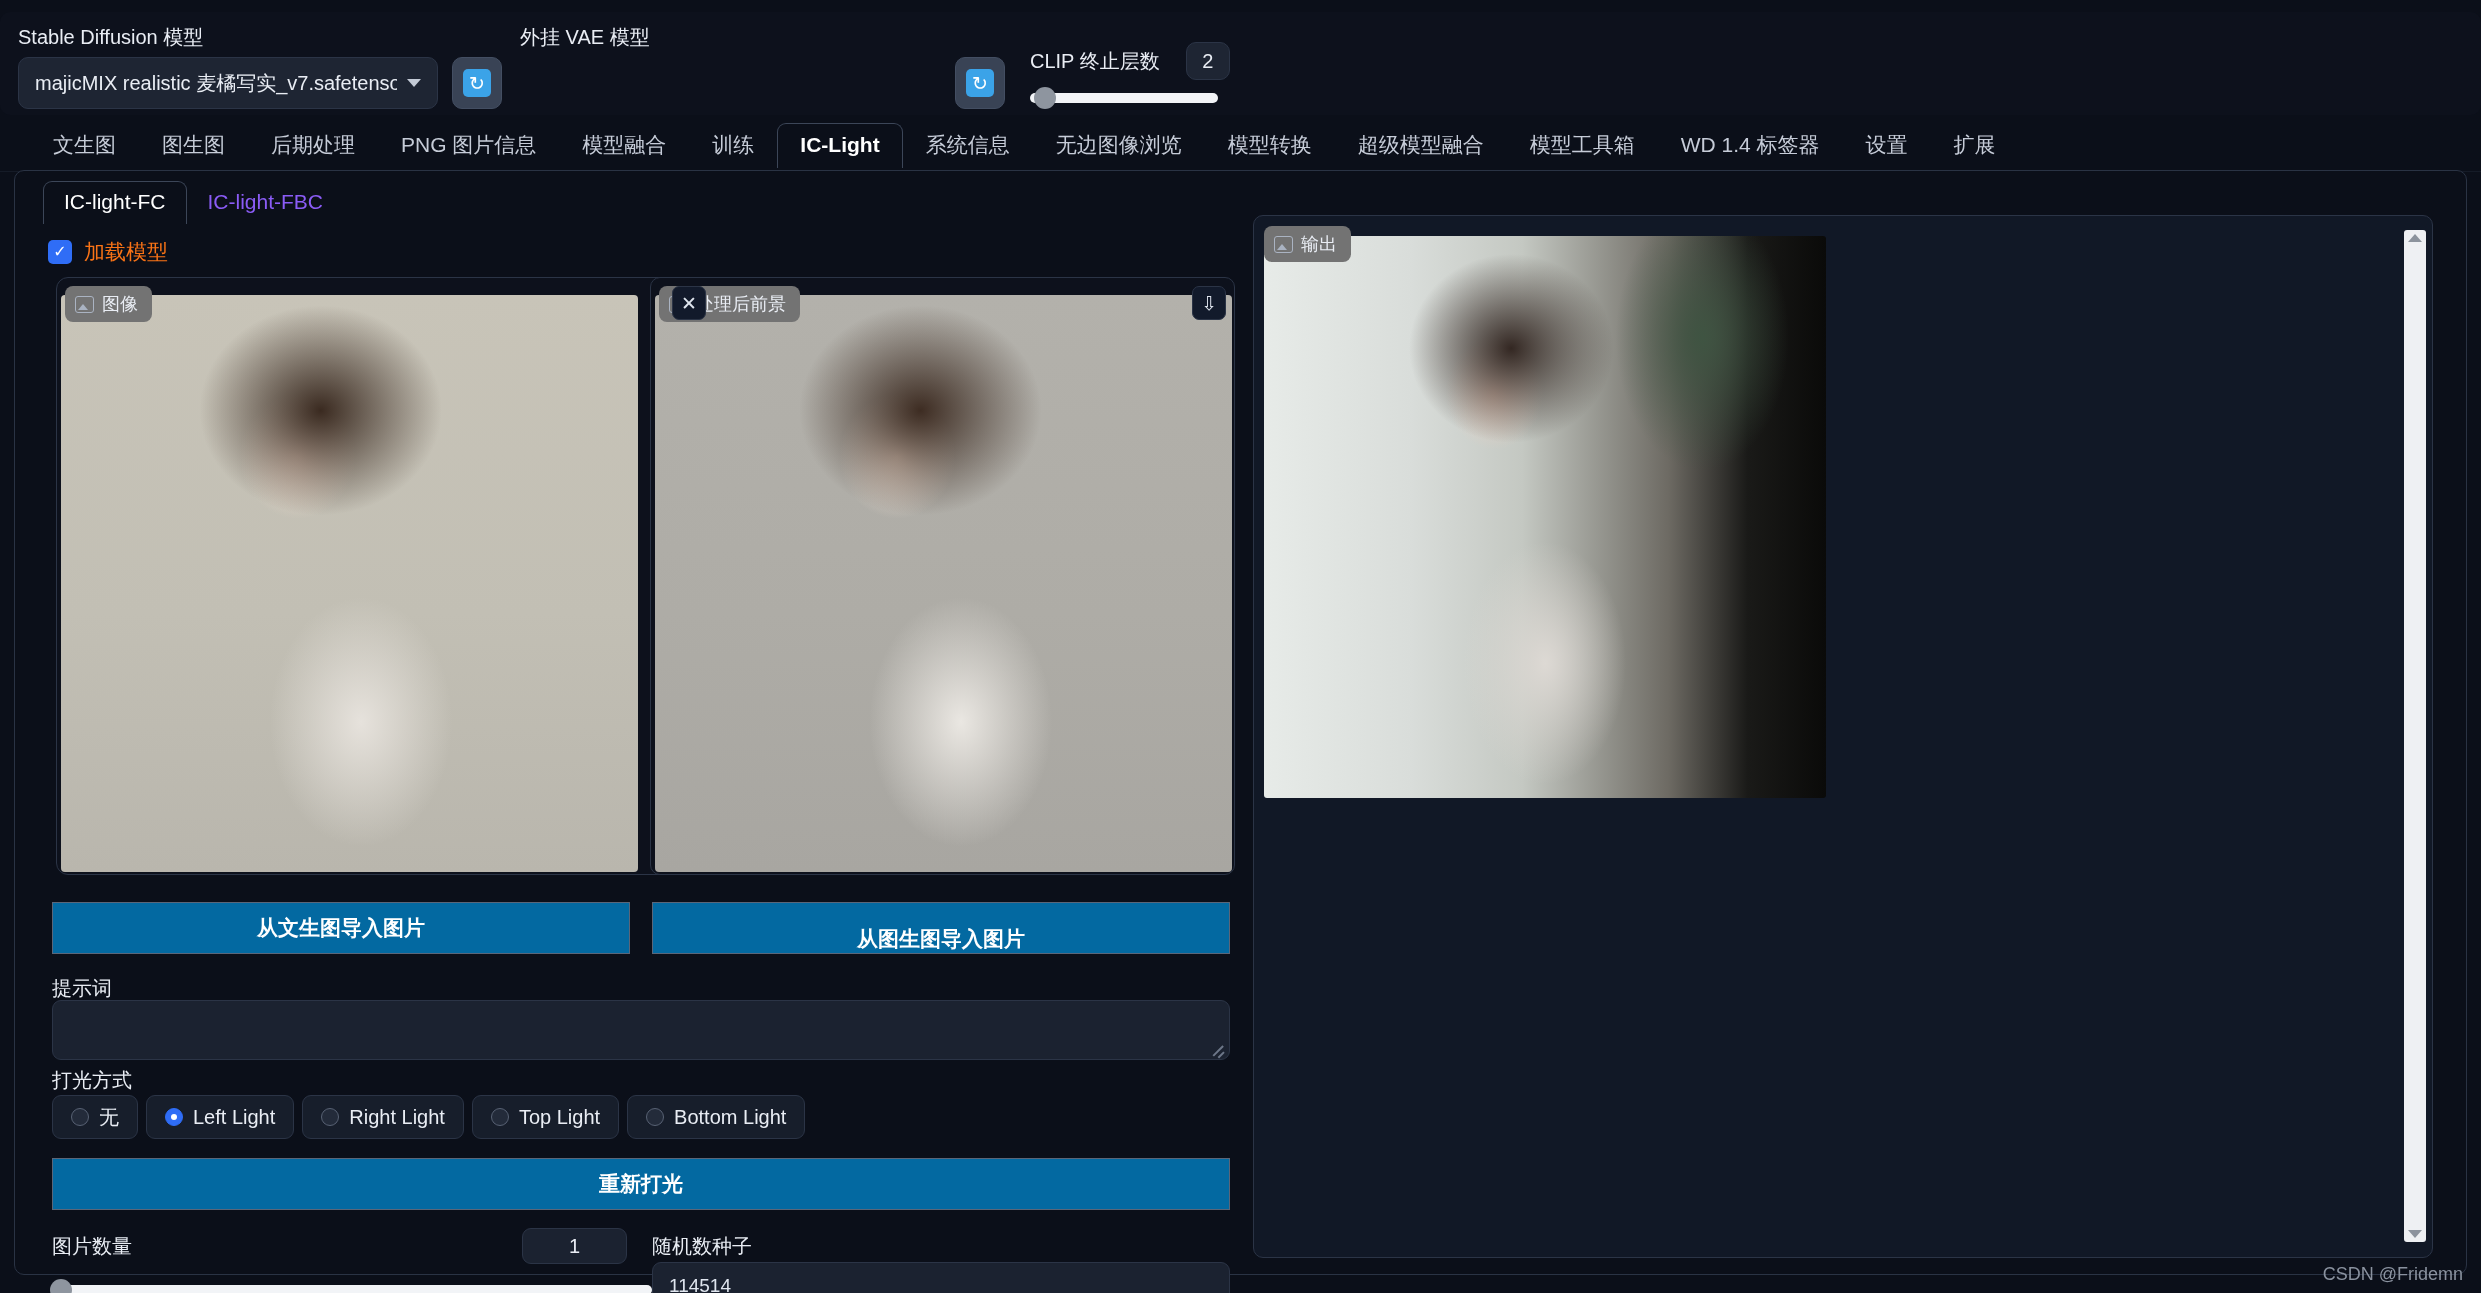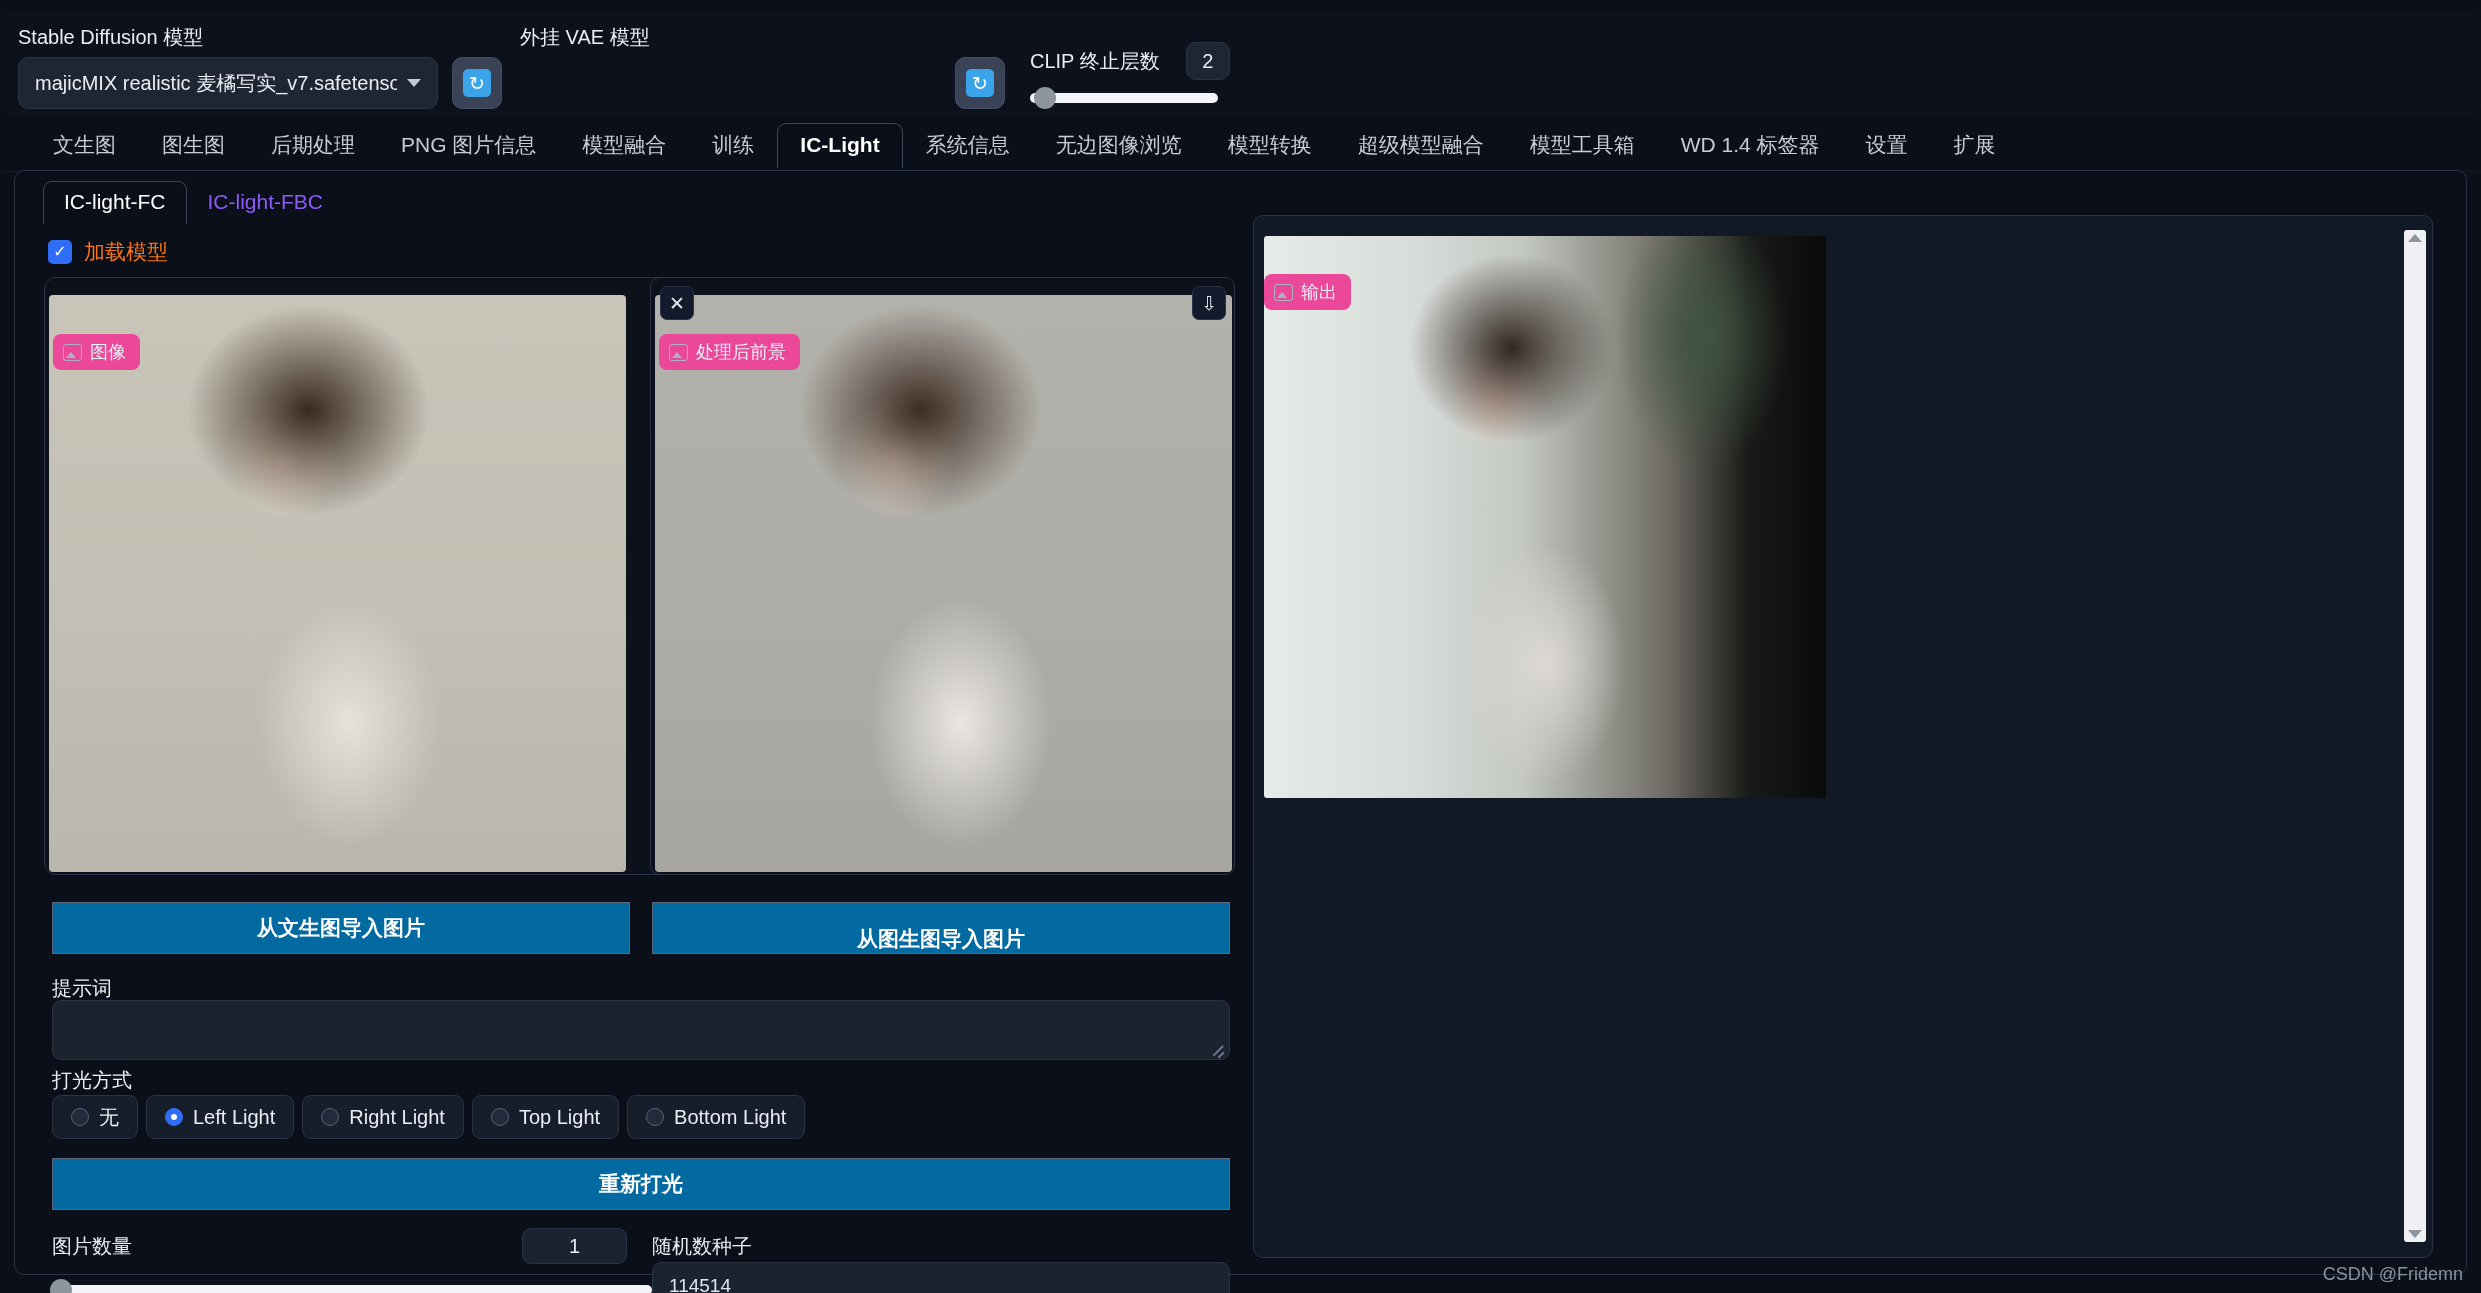--- a/index.html
+++ b/index.html
@@ -165,27 +165,26 @@
     position: absolute;
     background: #0d111c;
     border: 1px solid #2b3446;
     border-radius: 10px;
     overflow: hidden;
   }
   .panel-tag {
     position: absolute; left: 8px; top: 8px;
     z-index: 5;
     display: flex; align-items: center; gap: 8px;
-    background: #ec4899;
+    background: #737373;
     border-radius: 8px;
     padding: 6px 14px 6px 10px;
     font-size: 18px;
     color: #e9edf4;
     white-space: nowrap;
-    margin-top: 48px;
   }
   .tag-ico {
     width: 19px; height: 17px;
     border: 1.6px solid #aab3c2;
     border-radius: 3px;
     position: relative;
   }
   .tag-ico:after {
     content: "";
     position: absolute; left: 2px; bottom: 2px;
@@ -427,21 +426,21 @@
       <span>IC-light-FBC</span>
     </div>
   </div>
 </div>
 
 <div class="chk-row" style="top:238px;">
   <span class="chkbox">✓</span>
   <span class="chk-label">加载模型</span>
 </div>
 
-<div class="imgpanel" style="left:44px; top:277px; width:659px; height:598px;border-radius:12px;">
+<div class="imgpanel" style="left:56px; top:277px; width:659px; height:598px;border-radius:12px;">
   <div class="panel-tag">
     <span class="tag-ico"></span>
     <span>图像</span>
   </div>
   <div class="corner-btn">
     <span>✕</span>
   </div>
   <div class="photo ph-src" style="left:4px; top:17px; width:577px; height:577px; border-radius:4px;"></div>
 </div>
 

